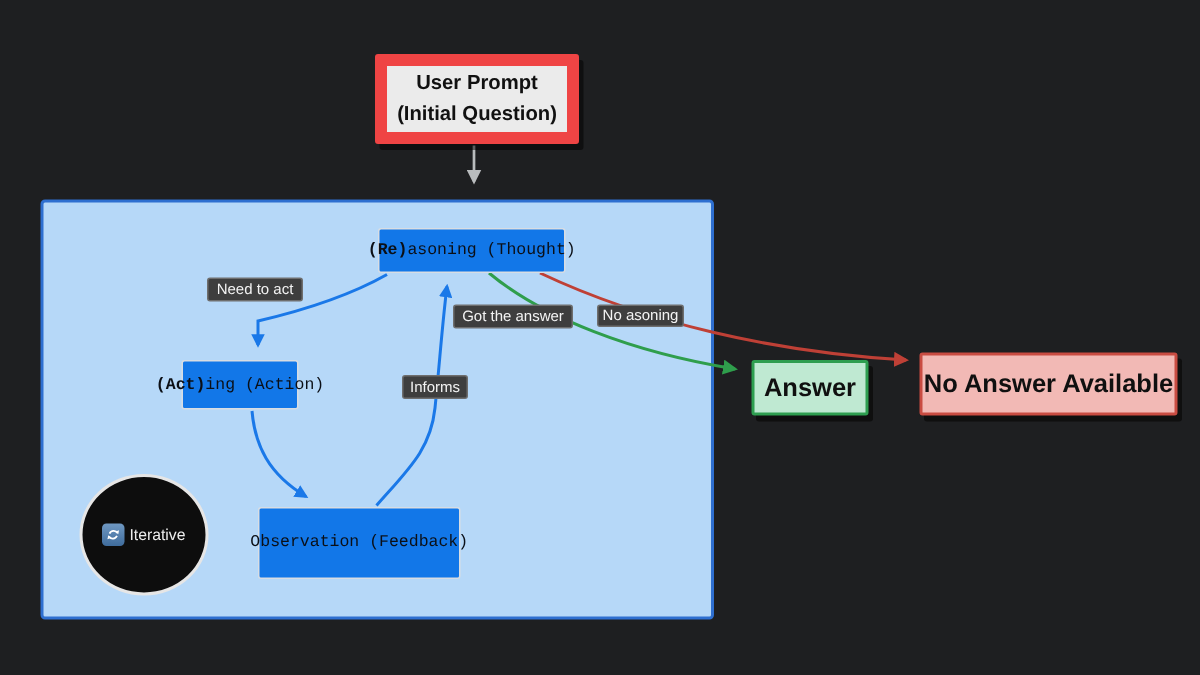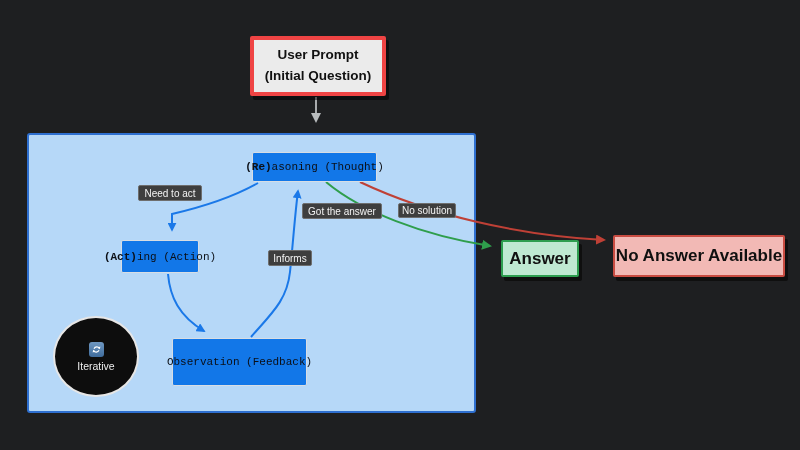--- a/index.html
+++ b/index.html
@@ -6,21 +6,21 @@
   .stage{
     position:relative;width:800px;height:450px;overflow:hidden;
     background:var(--canvas-bg,#1e1f21);
     font-family:"Liberation Sans",sans-serif;
     -webkit-font-smoothing:antialiased;
   }
   .abs{position:absolute;box-sizing:border-box;}
   
   .user-prompt{
     left:250px;top:36px;width:136px;height:60px;
-    background:#ebebeb;border:4px solid #ef4444;border-radius:2px;
+    background:#ebebeb;border:8px solid #ef4444;border-radius:2px;
     box-shadow:3px 4px 0 rgba(0,0,0,.5);
     display:flex;flex-direction:column;justify-content:center;align-items:center;
     font-size:13.5px;font-weight:bold;color:#111;line-height:1.55;
     z-index:3;text-align:center;
   }
   
   .loop-container{
     left:27px;top:133px;width:449px;height:280px;
     background:var(--container-fill,#b6d8f8);
     border:2px solid var(--container-border,#2e6fd0);
@@ -47,21 +47,21 @@
     z-index:4;white-space:nowrap;
   }
   .lbl-need{left:138px;top:185px;width:64px;height:16px;}
   .lbl-got{left:302px;top:203px;width:80px;height:16px;}
   .lbl-nosol{left:398px;top:203px;width:58px;height:15px;}
   .lbl-informs{left:268px;top:250px;width:44px;height:16px;}
   
   .iterative{
     left:53px;top:316px;width:86px;height:81px;border-radius:50%;
     background:#0d0d0d;border:2px solid #e6e6e6;
-    display:flex;flex-direction:column;align-items:center;justify-content:center;gap:3px;
+    display:flex;flex-direction:row;align-items:center;justify-content:center;gap:3px;
     z-index:3;color:#ededed;font-size:10.5px;
   }
   .refresh-chip{width:15px;height:15px;border-radius:3px;
     background:linear-gradient(#6f98c2,#3f6c9c);
     display:flex;align-items:center;justify-content:center;}
   
   .outcome{
     display:flex;align-items:center;justify-content:center;
     font-weight:bold;color:#101010;font-size:17px;border-radius:2px;
     box-shadow:3px 4px 0 #0f0f0f;z-index:3;white-space:nowrap;
@@ -124,21 +124,21 @@
     <span>Observation (Feedback)</span>
   </div>
 
   <div class="abs edge-label lbl-need">
     <span>Need to act</span>
   </div>
   <div class="abs edge-label lbl-got">
     <span>Got the answer</span>
   </div>
   <div class="abs edge-label lbl-nosol">
-    <span>No solution</span>
+    <span>No asoning</span>
   </div>
   <div class="abs edge-label lbl-informs">
     <span>Informs</span>
   </div>
 
   <div class="abs iterative">
     <span class="refresh-chip">
       <svg width="11" height="11" viewBox="0 0 16 16">
         <path d="M12.2 6.4 A4.4 4.4 0 0 0 4.4 6.8" stroke="#fff" stroke-width="1.7" fill="none"></path>
         <polygon points="13.6,3.6 12.9,7.6 9.8,5.2" fill="#fff"></polygon>

